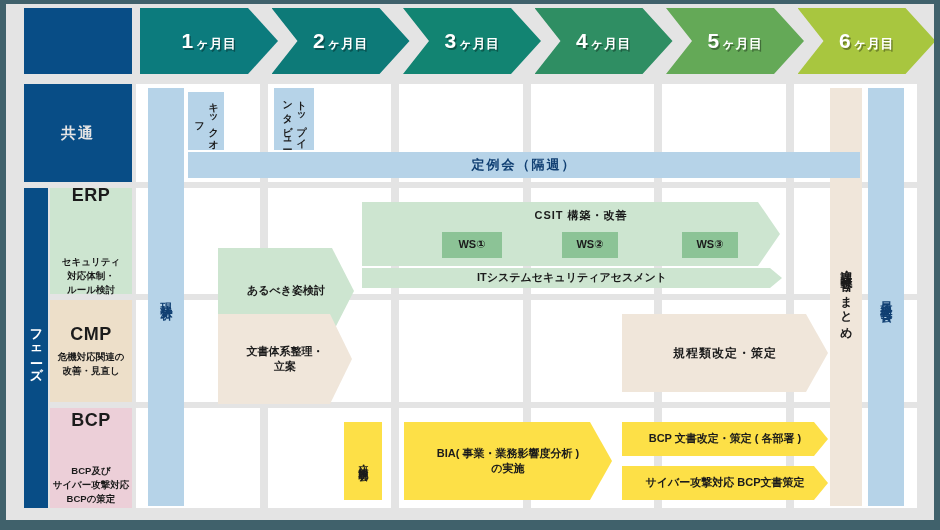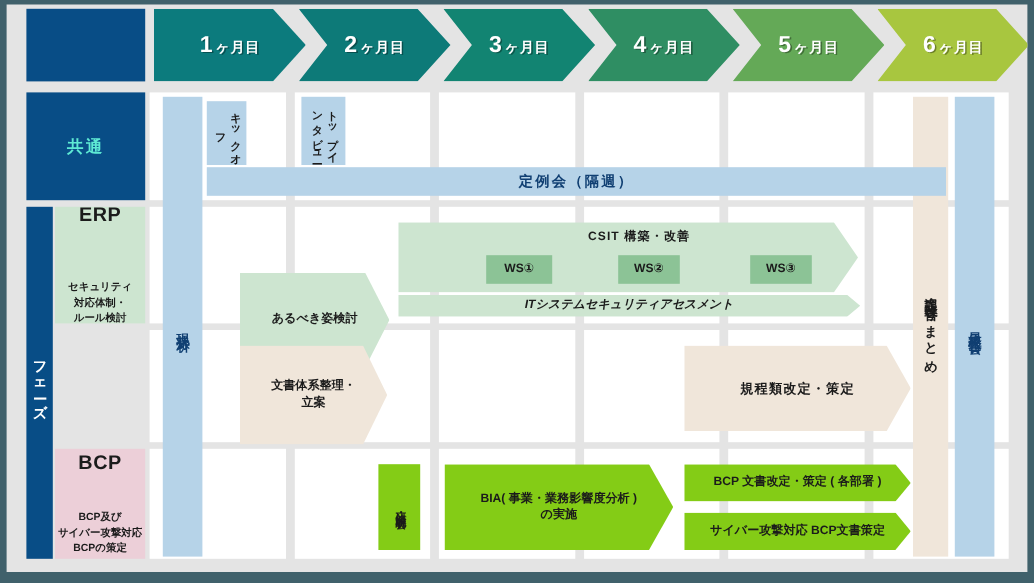--- a/index.html
+++ b/index.html
@@ -34,21 +34,21 @@
     text-shadow:1.5px 1.5px 0 rgba(0,0,0,.35);
     letter-spacing:.5px;
   }
   .arrow .num{font-size:21px;font-weight:bold;line-height:1;}
   .arrow .unit{font-size:13px;font-weight:bold;margin-left:2px;}
   .arr-label{display:flex;align-items:baseline;}
 
   
   .side-common{
     position:absolute;left:18px;top:80px;width:108px;height:98px;
-    background:#084d86;color:#5eead4;
+    background:#084d86;color:#e5e5e5;
     display:flex;align-items:center;justify-content:center;
     font-size:15px;font-weight:bold;letter-spacing:2px;
   }
   .phase-spine{
     position:absolute;left:18px;top:184px;width:24px;height:320px;
     background:#084d86;color:#fff;
     display:flex;align-items:center;justify-content:center;
     writing-mode:vertical-rl;
     font-size:13px;font-weight:bold;letter-spacing:3px;
   }
@@ -77,26 +77,26 @@
   .bar-txt{font-size:11px;font-weight:bold;line-height:1.4;}
 
   .vbar{writing-mode:vertical-rl;text-orientation:upright;}
   .vbar .bar-txt{writing-mode:vertical-rl;text-orientation:upright;letter-spacing:1px;}
 
   .blue-soft{background:#b6d3e8;color:#103f72;}
   .blue-soft2{background:#b6d3e8;color:#1b1b1b;}
   .green-soft{background:#cde5d0;color:#1b1b1b;}
   .green-deep{background:#8cc396;color:#1b1b1b;}
   .beige-soft{background:#f0e6da;color:#1b1b1b;}
-  .pink-soft{background:#84cc16;color:#1b1b1b;}
+  .pink-soft{background:#fde047;color:#1b1b1b;}
 
   
   .chev{clip-path:polygon(0 0, calc(100% - 22px) 0, 100% 50%, calc(100% - 22px) 100%, 0 100%);}
   .chev-sm{clip-path:polygon(0 0, calc(100% - 14px) 0, 100% 50%, calc(100% - 14px) 100%, 0 100%);}
-  .chev-thin{clip-path:polygon(0 0, calc(100% - 12px) 0, 100% 50%, calc(100% - 12px) 100%, 0 100%);font-style:italic;}
+  .chev-thin{clip-path:polygon(0 0, calc(100% - 12px) 0, 100% 50%, calc(100% - 12px) 100%, 0 100%);}
 
   
   .col-span{position:absolute;display:flex;align-items:center;justify-content:center;}
   .col-span .bar-txt{writing-mode:vertical-rl;text-orientation:upright;
        font-size:12px;font-weight:bold;letter-spacing:2px;}
 </style>
 </head>
 <body>
 
 <div id="root">
@@ -144,20 +144,24 @@
   </div>
 
   <div class="side-common">共通</div>
 
   <div class="phase-spine">フェーズ</div>
 
   <div class="phase-box pb-erp">
     <div class="pb-title">ERP</div>
     <div class="pb-sub">セキュリティ<br>対応体制・<br>ルール検討</div>
   </div>
+  <div class="phase-box pb-cmp">
+    <div class="pb-title">CMP</div>
+    <div class="pb-sub">危機対応関連の<br>改善・見直し</div>
+  </div>
   <div class="phase-box pb-bcp">
     <div class="pb-title">BCP</div>
     <div class="pb-sub">BCP及び<br>サイバー攻撃対応<br>BCPの策定</div>
   </div>
 
   <div class="lane lane-common" id="lane-common">
         <div class="cell" style="left: 0px; width: 123.5px;"></div>
         <div class="cell" style="left: 131.5px; width: 123.5px;"></div>
         <div class="cell" style="left: 263px; width: 123.5px;"></div>
         <div class="cell" style="left: 394.5px; width: 123.5px;"></div>

